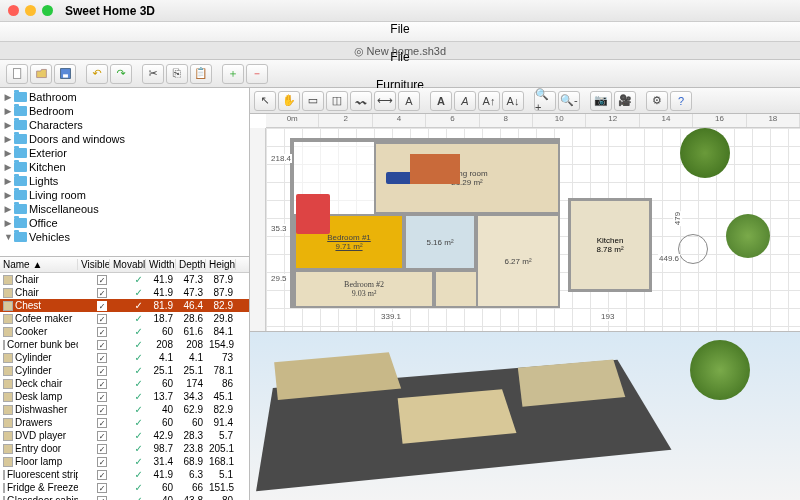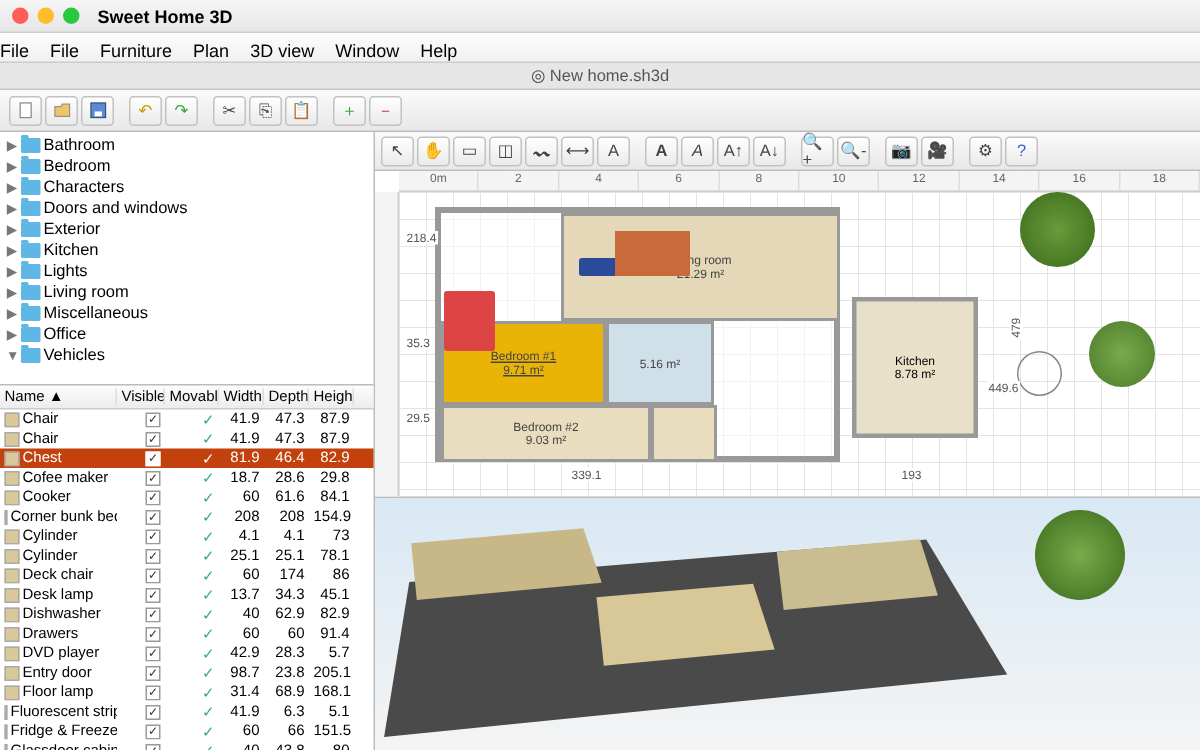--- a/index.html
+++ b/index.html
@@ -2,21 +2,21 @@
 <html><head>
 <meta charset="utf-8">
 <style>
 * { margin: 0; padding: 0; box-sizing: border-box; }
 body { font-family: -apple-system, "Helvetica Neue", Arial, sans-serif; font-size: 11px; background: #ececec; width: 800px; height: 500px; overflow: hidden; }
 .titlebar { height: 22px; background: linear-gradient(#f6f6f6,#e6e6e6); border-bottom: 1px solid #ccc; display: flex; align-items: center; padding: 0 8px; }
 .traffic { display: flex; gap: 6px; margin-right: 12px; }
 .tl { width: 11px; height: 11px; border-radius: 50%; }
 .tl.r { background: #ff5f57; } .tl.y { background: #ffbd2e; } .tl.g { background: #28c940; }
 .apptitle { font-weight: 600; font-size: 12px; }
-.menubar { height: 20px; background: linear-gradient(#fdfdfd,#f0f0f0); border-bottom: 1px solid #ccc; display: flex; align-items: flex-end; gap: 14px; font-size: 12px; }
+.menubar { height: 20px; background: linear-gradient(#fdfdfd,#f0f0f0); border-bottom: 1px solid #ccc; display: flex; align-items: center; gap: 14px; font-size: 12px; flex-direction: column; }
 .menubar span { cursor: default; }
 .doctab { height: 18px; background: #e6e6e6; border-bottom: 1px solid #c5c5c5; text-align: center; font-size: 11px; line-height: 18px; color: #555; }
 .toolbar { height: 28px; background: linear-gradient(#fafafa,#e8e8e8); border-bottom: 1px solid #bcbcbc; display: flex; align-items: center; padding: 0 6px; gap: 2px; }
 .tbtn { width: 22px; height: 20px; border: 1px solid #c2c2c2; border-radius: 3px; background: linear-gradient(#fff,#eaeaea); display: flex; align-items: center; justify-content: center; font-size: 11px; color: #444; }
 .tbtn svg { width: 13px; height: 13px; }
 .tsep { width: 6px; }
 .main { display: flex; height: 412px; }
 .left { width: 250px; display: flex; flex-direction: column; border-right: 1px solid #bcbcbc; background: #fff; }
 .tree { flex: 0 0 168px; overflow: auto; font-size: 11px; padding: 2px 0; }
 .tree-row { display: flex; align-items: center; height: 14px; padding-left: 4px; gap: 2px; }
@@ -41,21 +41,21 @@
 .ruler-h { position: absolute; top: 0; left: 16px; right: 0; height: 14px; background: #f4f4f4; border-bottom: 1px solid #ccc; font-size: 8px; display: flex; }
 .ruler-h span { flex: 1; border-right: 1px solid #ddd; text-align: center; color: #666; }
 .ruler-v { position: absolute; top: 14px; left: 0; width: 16px; bottom: 0; background: #f4f4f4; border-right: 1px solid #ccc; }
 .grid { position: absolute; top: 14px; left: 16px; right: 0; bottom: 0;
   background-image: linear-gradient(#e4e4e4 1px, transparent 1px), linear-gradient(90deg, #e4e4e4 1px, transparent 1px);
   background-size: 18px 18px; }
 .house { position: absolute; top: 24px; left: 40px; width: 270px; height: 170px; border: 4px solid #999; background: rgba(255,255,255,0.5); }
 .room { position: absolute; border: 2px solid #999; font-size: 8px; color: #444; display: flex; flex-direction: column; align-items: center; justify-content: center; }
 .lr { top: 0; left: 80px; width: 186px; height: 72px; background: #e5d8b8; }
 .br1 { top: 72px; left: 0; width: 110px; height: 56px; background: #eab308; text-decoration: underline; }
-.br2 { top: 128px; left: 0; width: 140px; height: 38px; background: #e8ddbf; }
+.br2 { top: 128px; left: 0; width: 140px; height: 38px; background: #e8ddbf; font-family: Liberation Serif, serif; }
 .bath { top: 72px; left: 110px; width: 72px; height: 56px; background: #d0e0e8; }
 .tiny { top: 128px; left: 140px; width: 44px; height: 38px; background: #e8ddbf; }
 .hall { top: 72px; left: 182px; width: 84px; height: 94px; background: #ece3cb; }
 .kitchen { position: absolute; top: 84px; left: 318px; width: 84px; height: 94px; border: 3px solid #999; background: #e8e0c8; font-size: 8px; display: flex; flex-direction: column; align-items: center; justify-content: center; }
 .terrace { position: absolute; top: 24px; left: 318px; width: 98px; height: 58px; background: #d8c5a8; font-size: 8px; display: flex; align-items: center; justify-content: center; }
 .bed { position: absolute; top: 80px; left: 46px; width: 34px; height: 40px; background: #d44; border-radius: 2px; }
 .sofa { position: absolute; top: 58px; left: 136px; width: 44px; height: 12px; background: #2a4a9a; border-radius: 2px; }
 .rug { position: absolute; top: 40px; left: 160px; width: 50px; height: 30px; background: #c96a3a; }
 .tree1 { position: absolute; top: 14px; left: 430px; width: 50px; height: 50px; background: radial-gradient(#6a9a3a,#3a6a1a); border-radius: 50%; }
 .tree2 { position: absolute; top: 100px; left: 476px; width: 44px; height: 44px; background: radial-gradient(#7aaa4a,#4a7a2a); border-radius: 50%; }
@@ -393,20 +393,23 @@
             <span>9.71 m²</span>
           </div>
         <div class="room br2">
             <span>Bedroom #2</span>
             <span>9.03 m²</span>
           </div>
         <div class="room bath">
             <span>5.16 m²</span>
           </div>
         <div class="room tiny"></div>
+        <div class="room hall">
+            <span>6.27 m²</span>
+          </div>
       </div>
       <div class="kitchen">
           <span>Kitchen</span>
           <span>8.78 m²</span>
         </div>
       <div class="bed"></div>
       <div class="sofa"></div>
       <div class="rug"></div>
       <div class="tree1"></div>
       <div class="tree2"></div>

